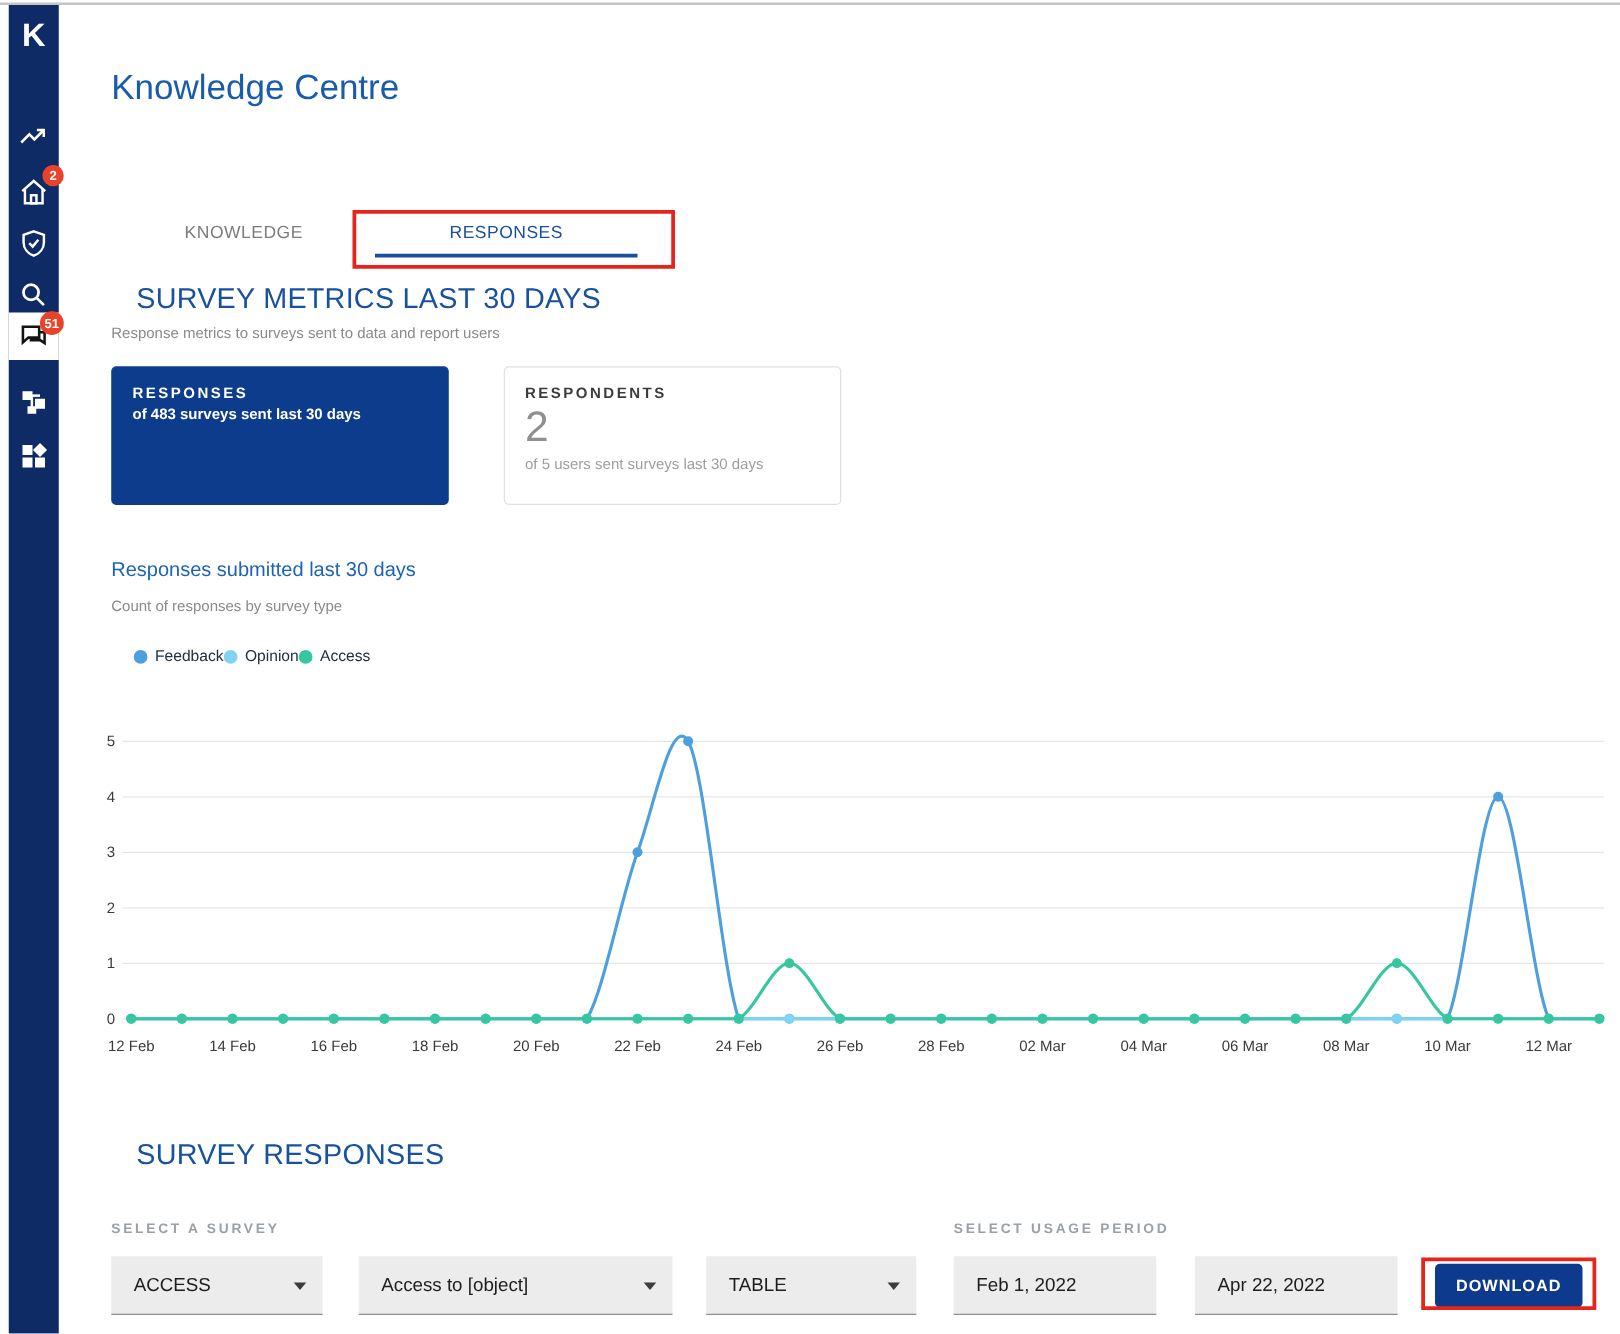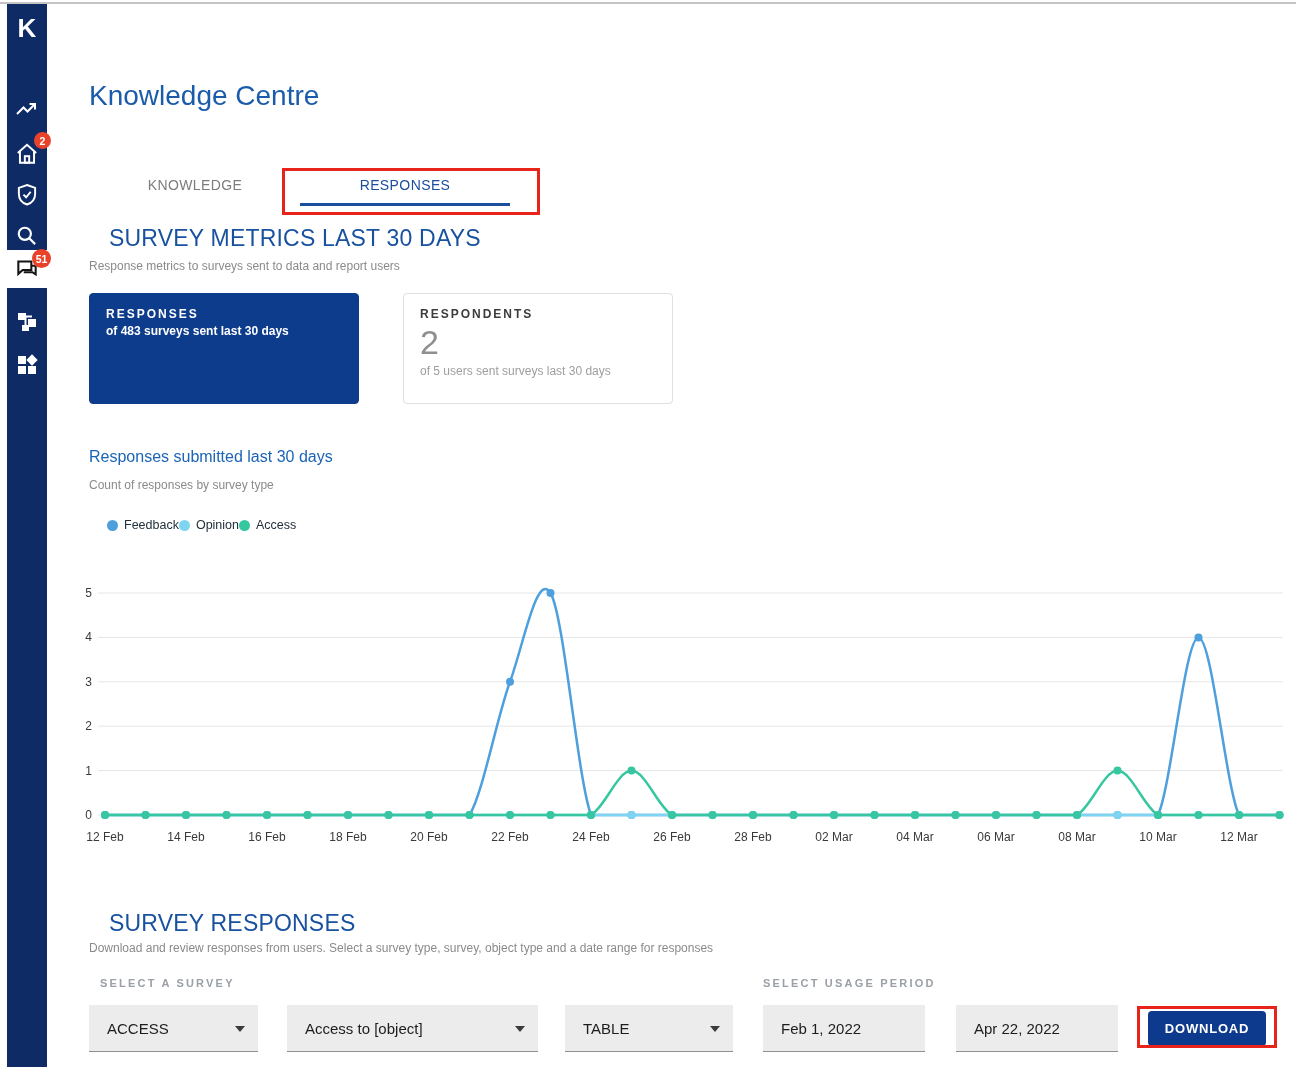--- a/index.html
+++ b/index.html
@@ -16,21 +16,21 @@
                color:#fff; font-size:26px; font-weight:800; font-family:"Liberation Sans",sans-serif; }
   .side-item { position:absolute; left:0; width:40px; height:34px; display:flex; align-items:center; justify-content:center; cursor:pointer; }
   .side-item svg { display:block; }
   .side-item.selected { background:#ffffff; height:38px; }
   .badge { position:absolute; background:#e8432a; color:#fff; border-radius:50%; font-size:10.5px; font-weight:700;
            display:flex; align-items:center; justify-content:center; z-index:6; }
   .badge.b2  { left:27px; top:128px; width:17px; height:17px; }
   .badge.b51 { left:25px; top:245px; width:19px; height:19px; }
 
   
-  .page-title { position:absolute; left:89px; top:80px; font-size:28px; font-weight:500; color:#1a5cab; }
+  .page-title { position:absolute; left:89px; top:54px; font-size:28px; font-weight:500; color:#1a5cab; }
 
   
   .tabs { position:absolute; left:90px; top:165px; display:flex; }
   .tab { width:210px; height:40px; display:flex; align-items:center; justify-content:center;
          font-size:14px; font-weight:500; letter-spacing:0.4px; color:#7c7c7c; cursor:pointer; position:relative; }
   .tab.active { color:#1a4e9e; }
   .tab-underline { position:absolute; left:300px; top:203px; width:210px; height:3px; background:#1a4e9e; }
 
   
   .anno { position:absolute; border:3px solid #e8231a; z-index:20; pointer-events:none; }
@@ -314,23 +314,22 @@
         <circle cx="1017" cy="240" r="4" fill="#36c6a0"></circle>
         <circle cx="1057.5" cy="195.6" r="4" fill="#36c6a0"></circle>
         <circle cx="1098" cy="240" r="4" fill="#36c6a0"></circle>
         <circle cx="1138.5" cy="240" r="4" fill="#36c6a0"></circle>
         <circle cx="1179" cy="240" r="4" fill="#36c6a0"></circle>
         <circle cx="1219.5" cy="240" r="4" fill="#36c6a0"></circle>
       </svg>
   </div>
 
   <div class="sec-title" style="top:910px">SURVEY RESPONSES</div>
-  <div class="sec-sub" style="top:941px">Download and review responses from users. Select a survey type, survey, object type and a date range for responses</div>
-
-  <div class="filter-label" style="left:100px; top:977px">SELECT A SURVEY</div>
+
+  <div class="filter-label" style="left:89px; top:977px">SELECT A SURVEY</div>
   <div class="filter-label" style="left:763px; top:977px">SELECT USAGE PERIOD</div>
 
   <div class="ctl-row">
     <div class="select" style="left:89px; width:169px">
       <span>ACCESS</span>
       <span class="caret"></span>
     </div>
     <div class="select" style="left:287px; width:251px">
       <span>Access to [object]</span>
       <span class="caret"></span>

